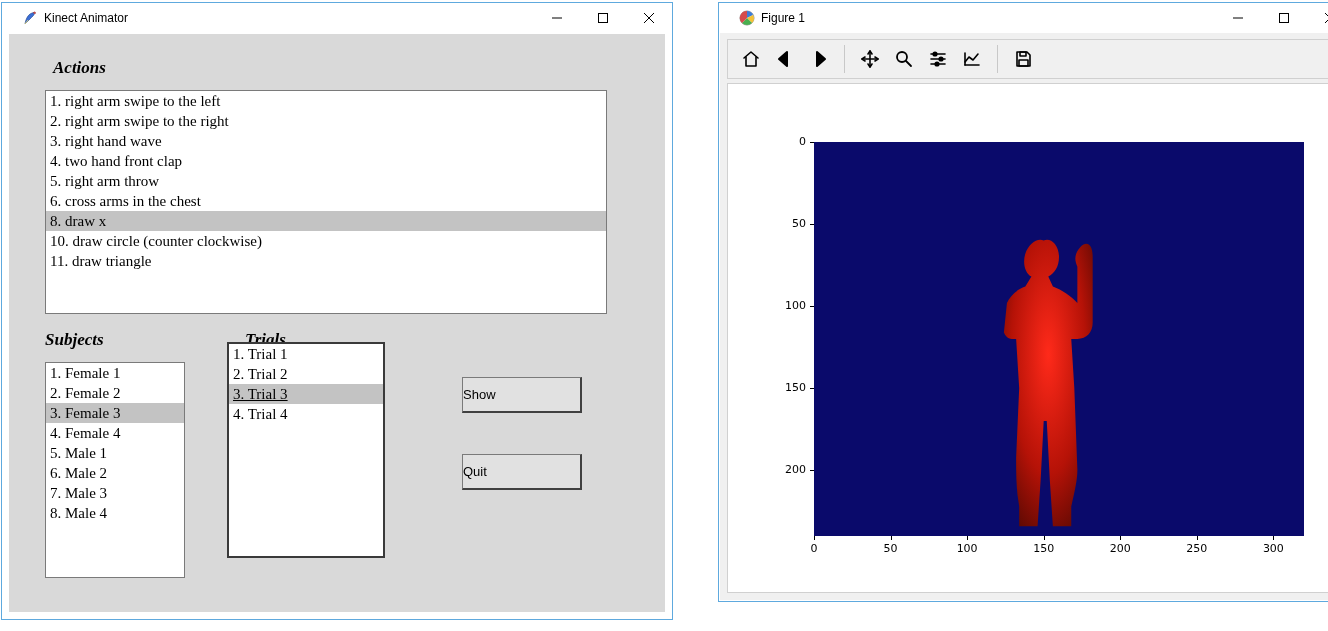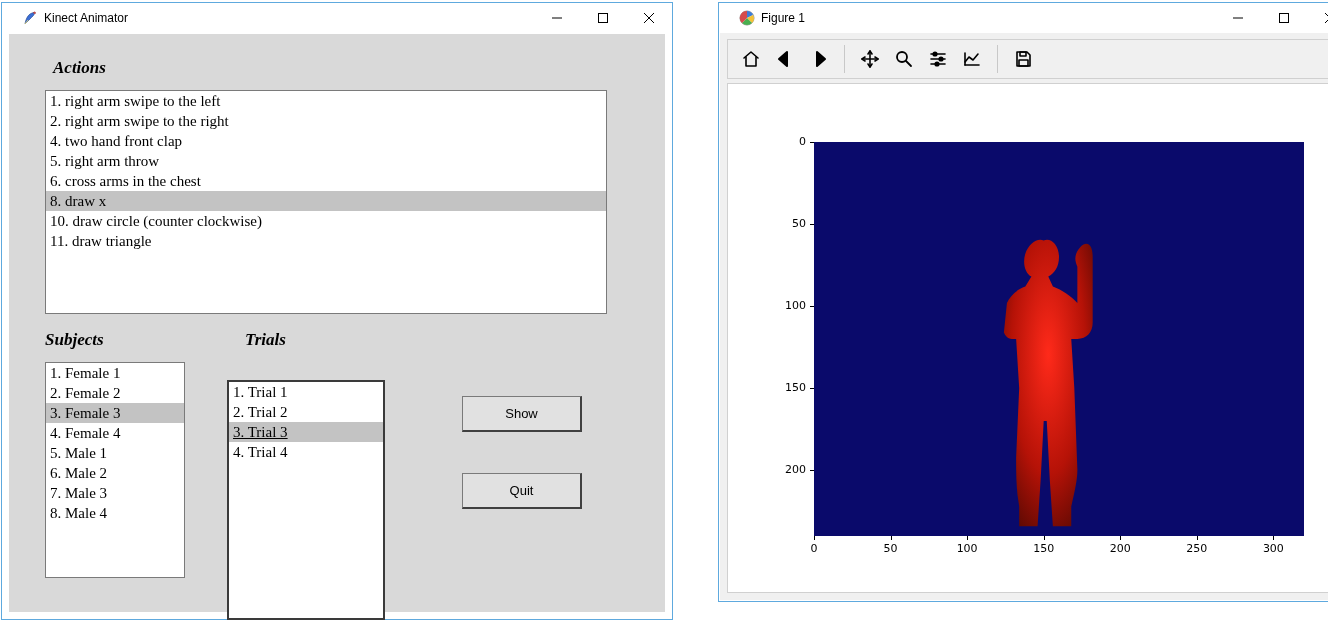--- a/index.html
+++ b/index.html
@@ -63,23 +63,22 @@
   .listbox .item.selected { background: #c3c3c3; }
   .listbox .item.selected.underlined { text-decoration: underline; }
   .big-btn {
     width: 120px; height: 36px;
     background: #e1e1e1;
     border: 1px solid #7a7a7a;
     border-right: 2px solid #404040;
     border-bottom: 2px solid #404040;
     font-family: "Segoe UI", Tahoma, sans-serif;
     font-size: 13px;
-    display:flex; align-items:center; justify-content:center;
+    display:flex; align-items:center; justify-content:flex-start;
     color:#000;
-    margin-top:19px;
   }
   
   .fig-body {
     position:absolute;
     top:30px; left:1px; right:1px; bottom:1px;
     background:#f0f0f0;
   }
   .fig-toolbar {
     position:absolute;
     top:6px; left:7px; right:7px;
@@ -153,20 +152,21 @@
       </div>
     </div>
   </div>
 
   <div class="tk-body">
 
     <div class="section-label" style="position:absolute; left:44px; top:24px;">Actions</div>
     <div class="listbox" id="actions-list" style="position:absolute; left:36px; top:56px; width:562px; height:224px;">
         <div class="item">1. right arm swipe to the left</div>
         <div class="item">2. right arm swipe to the right</div>
+        <div class="item">3. right hand wave</div>
         <div class="item">4. two hand front clap</div>
         <div class="item">5. right arm throw</div>
         <div class="item">6. cross arms in the chest</div>
         <div class="item selected">8. draw x</div>
         <div class="item">10. draw circle (counter clockwise)</div>
         <div class="item">11. draw triangle</div>
       </div>
 
     <div class="section-label" style="position:absolute; left:36px; top:296px;">Subjects</div>
     <div class="listbox" id="subjects-list" style="position:absolute; left:36px; top:328px; width:140px; height:216px;">
@@ -174,21 +174,21 @@
         <div class="item">2. Female 2</div>
         <div class="item selected">3. Female 3</div>
         <div class="item">4. Female 4</div>
         <div class="item">5. Male 1</div>
         <div class="item">6. Male 2</div>
         <div class="item">7. Male 3</div>
         <div class="item">8. Male 4</div>
       </div>
 
     <div class="section-label" style="position:absolute; left:236px; top:296px;">Trials</div>
-    <div class="listbox" id="trials-list" style="position:absolute; left:218px; top:346px; width:158px; height:240px; border:2px solid #3a3a3a;">
+    <div class="listbox" id="trials-list" style="position:absolute; left:218px; top:308px; width:158px; height:216px; border:2px solid #3a3a3a;">
         <div class="item">1. Trial 1</div>
         <div class="item">2. Trial 2</div>
         <div class="item selected underlined">3. Trial 3</div>
         <div class="item">4. Trial 4</div>
       </div>
 
     <div class="big-btn" style="position:absolute; left:453px; top:343px;">
       <span>Show</span>
     </div>
     <div class="big-btn" style="position:absolute; left:453px; top:420px;">

